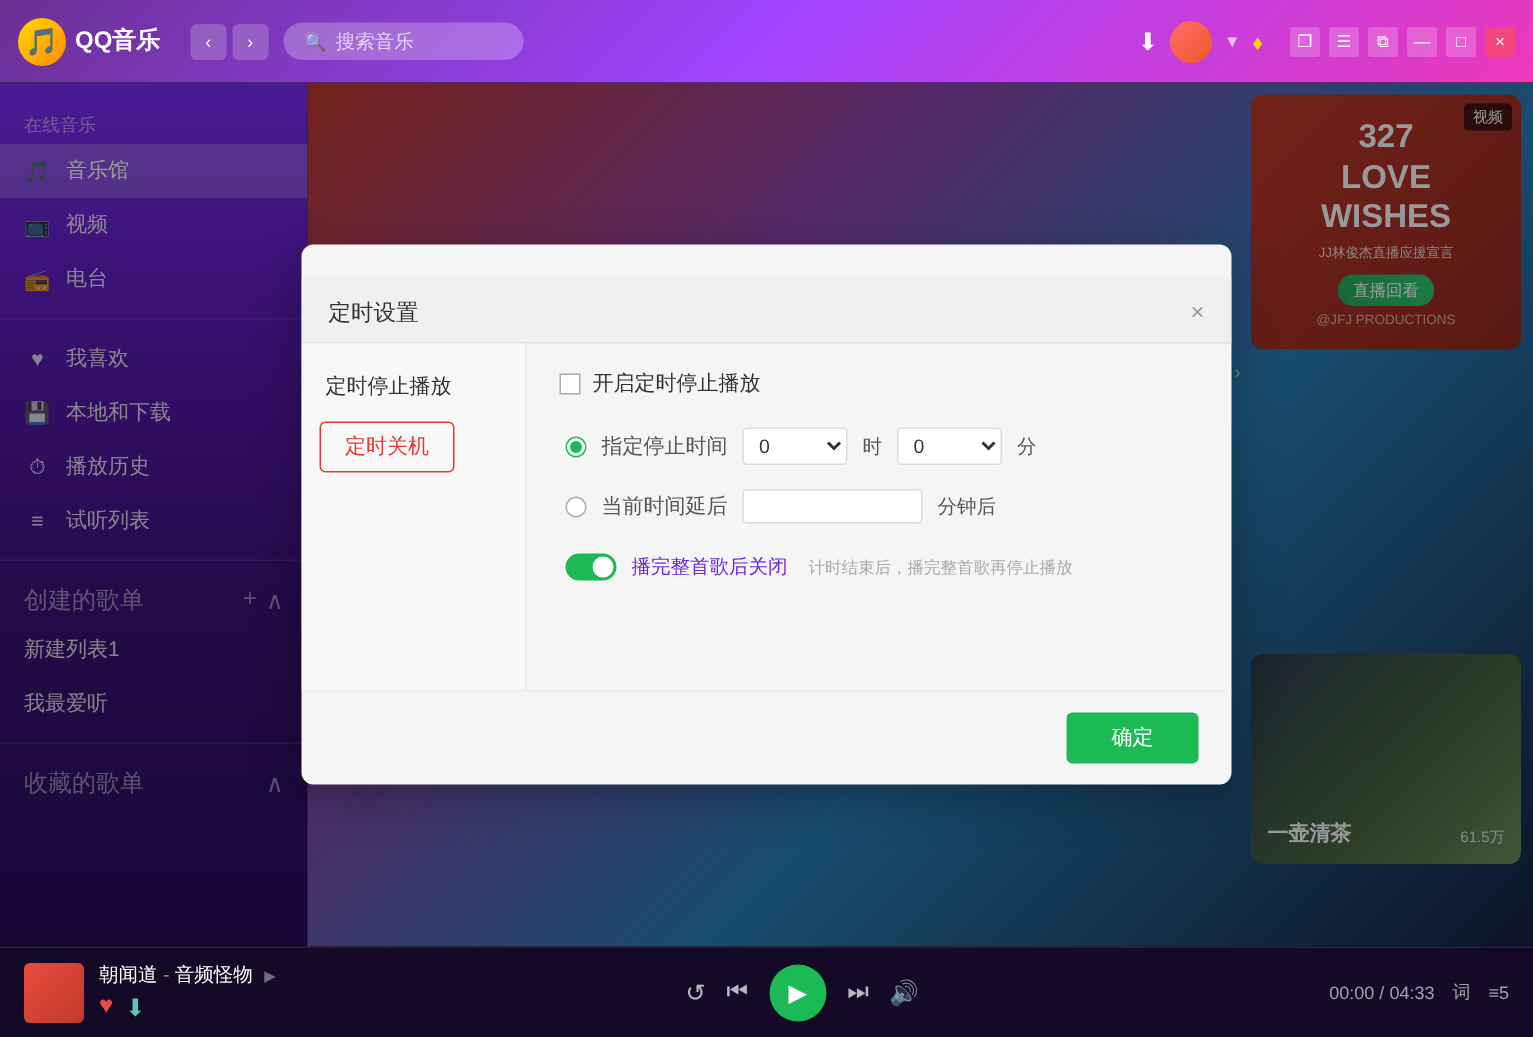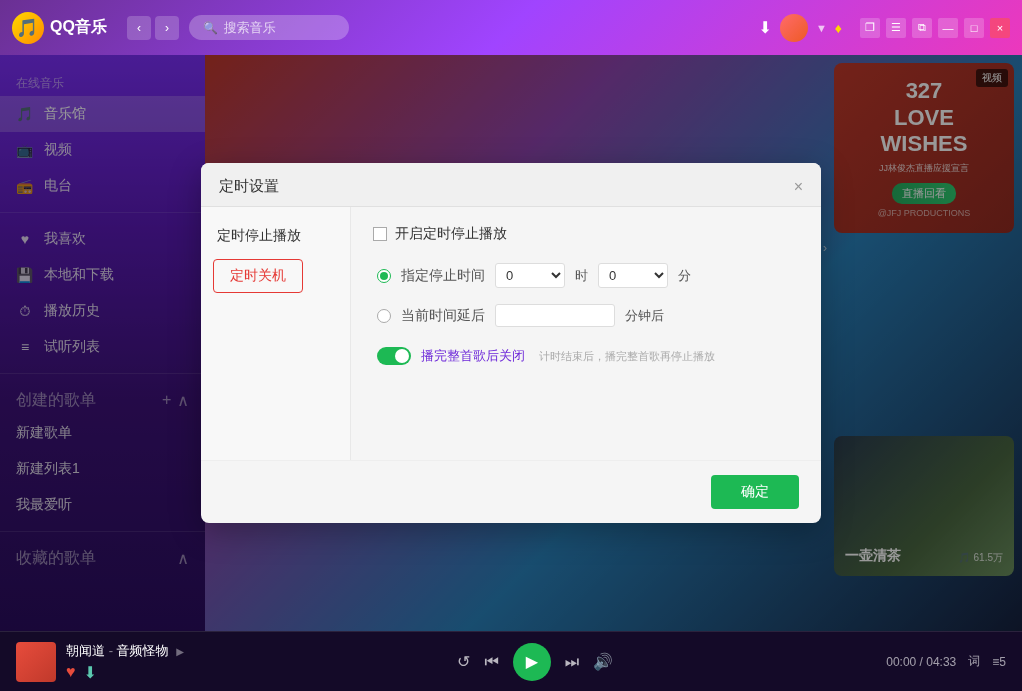--- a/index.html
+++ b/index.html
@@ -76,21 +76,21 @@
     .player-title { color: white; font-size: 13px; }
     .player-controls { display: flex; align-items: center; gap: 14px; margin: 0 auto; }
     .ctrl-btn { color: rgba(255,255,255,0.7); font-size: 16px; cursor: pointer; background: none; border: none; }
     .play-btn { width: 38px; height: 38px; border-radius: 50%; background: #1db954; border: none; color: white; font-size: 16px; cursor: pointer; display: flex; align-items: center; justify-content: center; }
     .player-right { display: flex; align-items: center; gap: 12px; color: rgba(255,255,255,0.6); font-size: 12px; }
     .player-heart { color: #e74c3c; cursor: pointer; }
 
     
     .modal-overlay { position: absolute; top: 55px; left: 0; right: 0; bottom: 60px; background: rgba(0,0,0,0.4); z-index: 100; display: flex; align-items: center; justify-content: center; }
     .modal { background: #f5f5f5; border-radius: 8px; width: 620px; min-height: 360px; box-shadow: 0 8px 32px rgba(0,0,0,0.3); display: flex; flex-direction: column; overflow: hidden; position: relative; }
-    .modal-title-bar { background: #f0f0f0; padding: 14px 18px 10px; border-bottom: 1px solid #e0e0e0; display: flex; justify-content: space-between; }
+    .modal-title-bar { background: #f0f0f0; padding: 14px 18px 10px; border-bottom: 1px solid #e0e0e0; display: flex; justify-content: space-between; margin-top: 22px; }
     .modal-title { font-size: 15px; color: #333; font-weight: normal; }
     .modal-close { background: none; border: none; font-size: 16px; color: #999; cursor: pointer; line-height: 1; }
     .modal-body { display: flex; flex: 1; }
 
     
     .modal-left { width: 150px; background: #f8f8f8; border-right: 1px solid #e8e8e8; padding: 10px 0; }
     .modal-left-item { padding: 10px 16px; font-size: 14px; color: #555; cursor: pointer; }
     .modal-left-item.selected-item { color: #333; font-weight: normal; }
     .modal-shutdown-btn { margin: 4px 12px; border: 1.5px solid #e53935; color: #e53935; background: transparent; border-radius: 4px; padding: 7px 16px; font-size: 14px; cursor: pointer; }
 
@@ -193,23 +193,20 @@
       </div>
       <div class="sidebar-divider"></div>
       <div class="sidebar-section-header">
         <span>创建的歌单</span>
         <div class="sidebar-header-icons">
           <span class="sidebar-header-icon">+</span>
           <span class="sidebar-header-icon">∧</span>
         </div>
       </div>
       <div class="sidebar-item">
-        <span>新建歌单</span>
-      </div>
-      <div class="sidebar-item">
         <span>新建列表1</span>
       </div>
       <div class="sidebar-item">
         <span>我最爱听</span>
       </div>
       <div class="sidebar-divider"></div>
       <div class="sidebar-section-header">
         <span>收藏的歌单</span>
         <span class="sidebar-header-icon">∧</span>
       </div>

